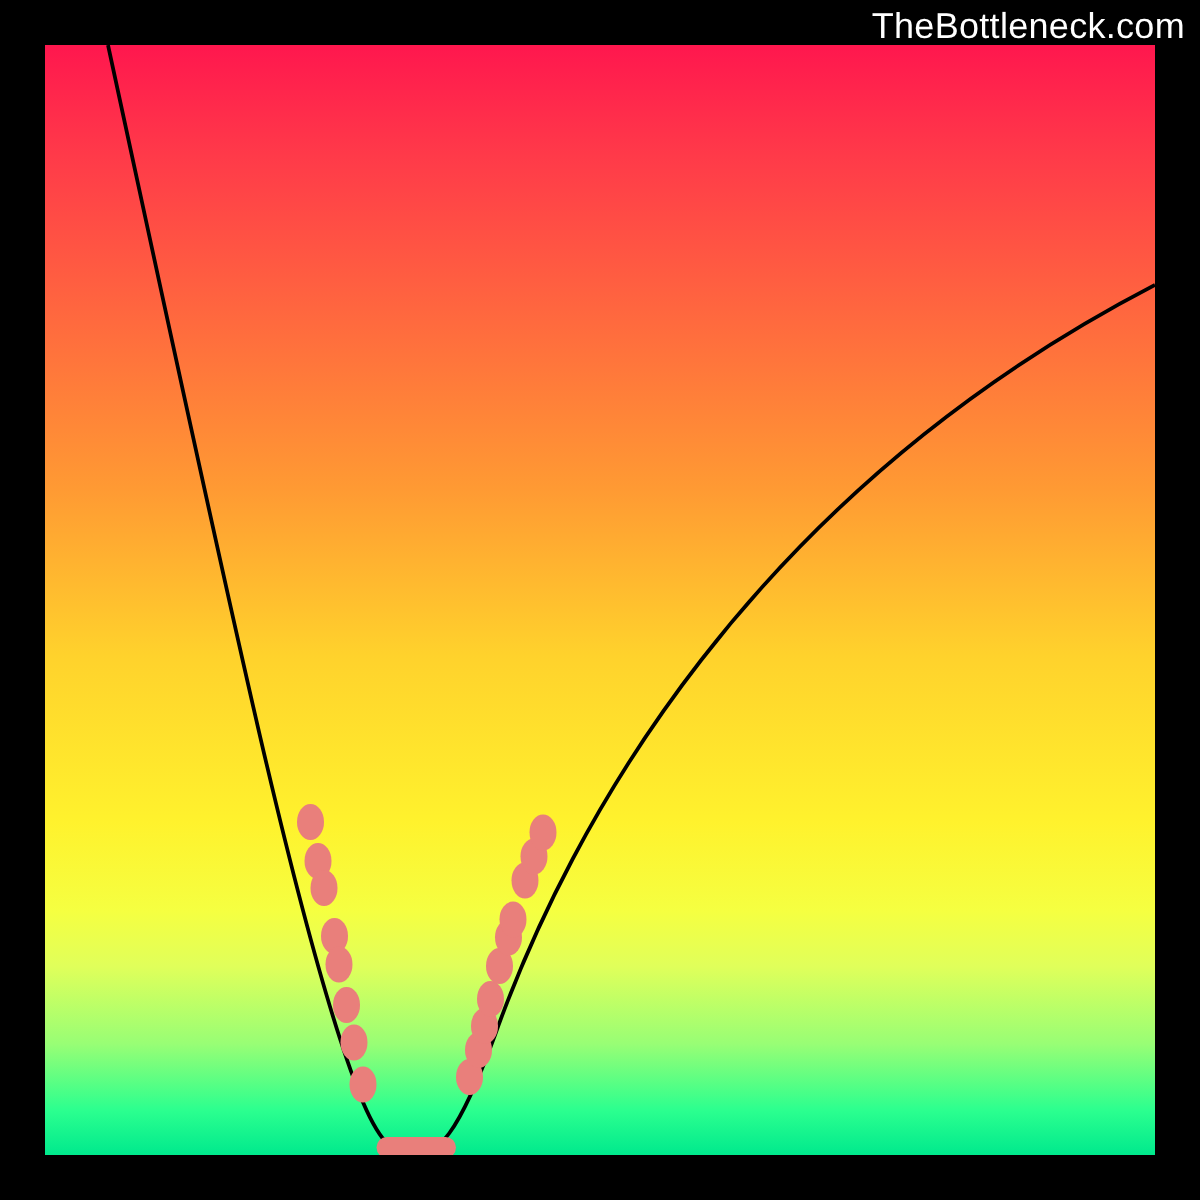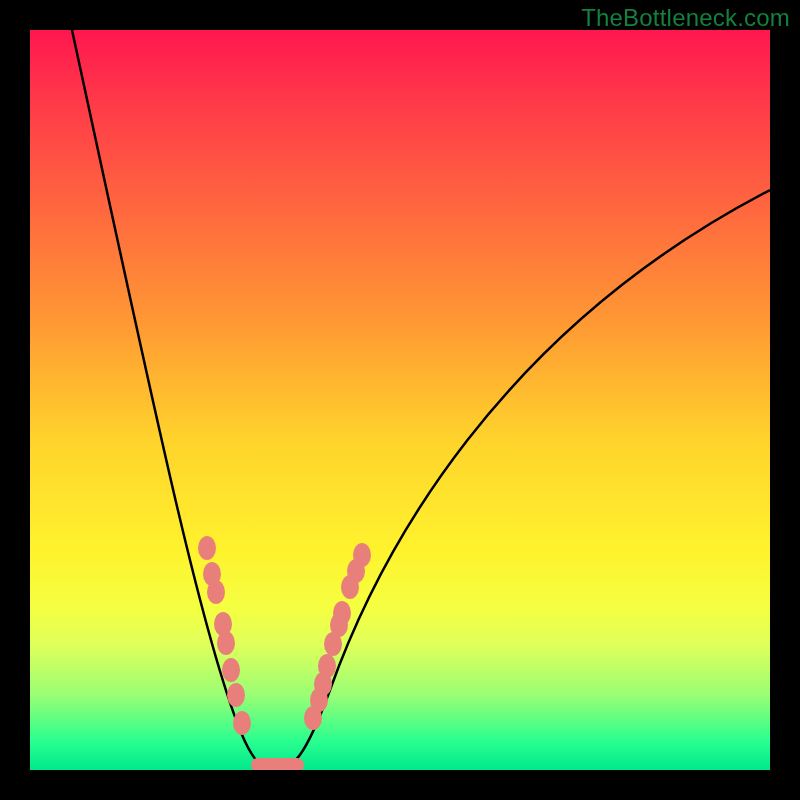--- a/index.html
+++ b/index.html
@@ -37,21 +37,21 @@
     left: 0;
     top: 0;
     width: 740px;
     height: 740px;
     pointer-events: none;
   }
   .watermark {
     position: absolute;
     top: 4px;
     right: 10px;
-    color: #15803d;
+    color: #ffffff;
     font-size: 24px;
     font-weight: 400;
     letter-spacing: 0.2px;
   }
 </style>
 </head>
 <body>
 
 <div class="watermark">TheBottleneck.com</div>
 

